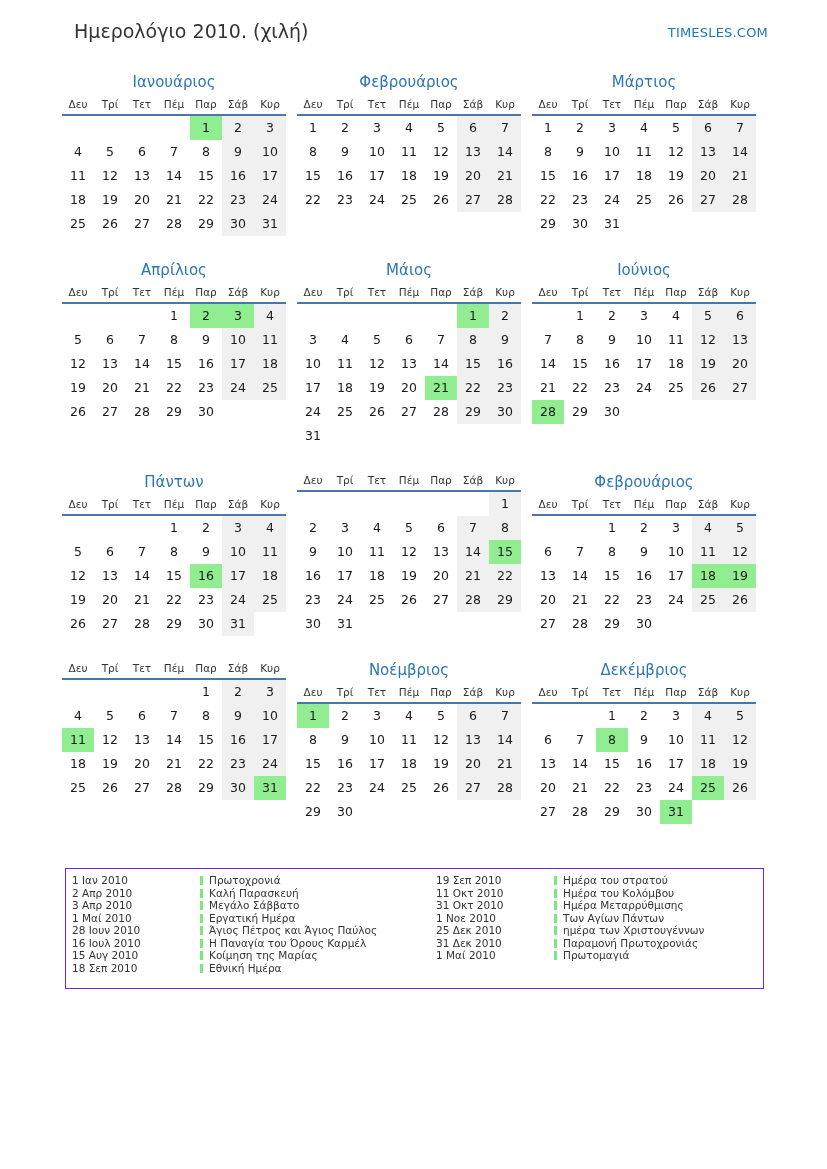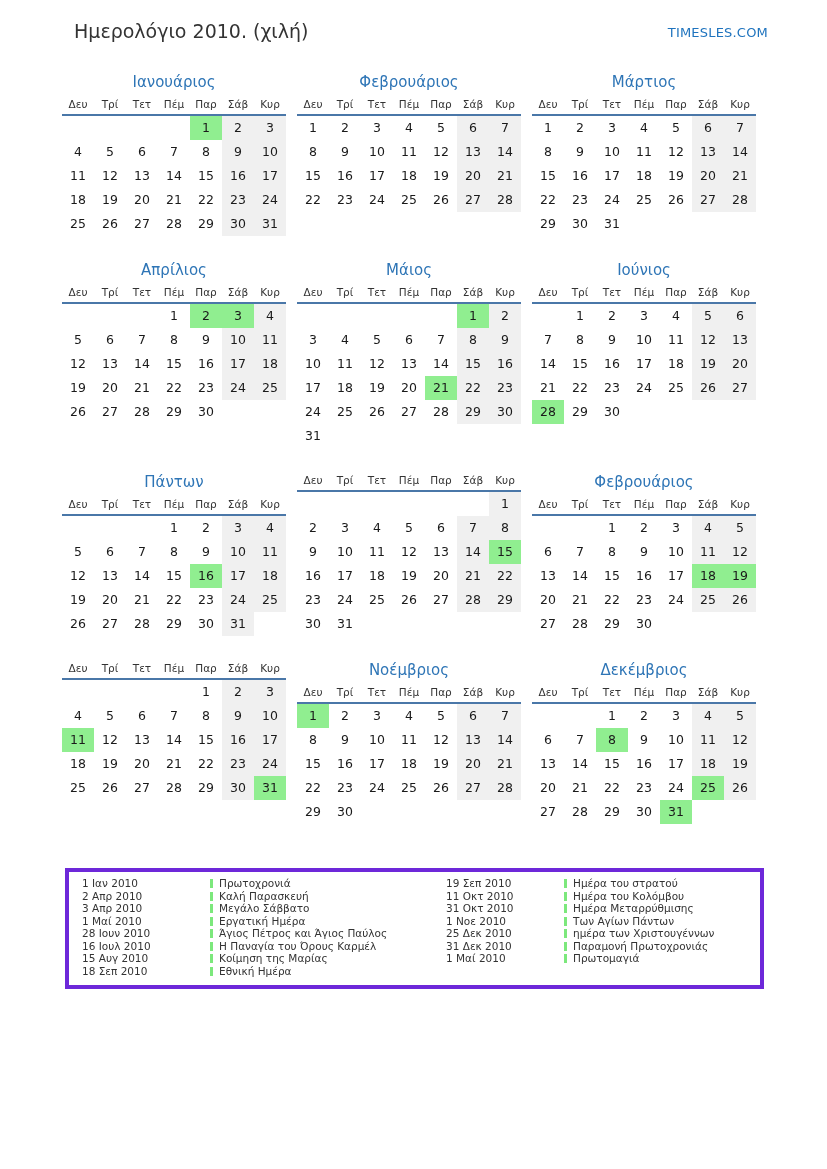--- a/index.html
+++ b/index.html
@@ -20,21 +20,21 @@
   .week-row { display:flex; }
   .week-row.head { border-bottom:2px solid var(--line); height:22px; }
   .dow { width:32px; height:20px; line-height:20px; text-align:center;
     font-size:10.5px; color:#333; }
   .cell { width:32px; height:24px; line-height:24px; text-align:center;
     font-size:12.5px; color:#1a1a1a; }
   .cell.we { background:var(--weekend); }
   .cell.hl { background:var(--hl); }
 
   .legend { position:absolute; left:65px; top:868px; width:699px; height:121px;
-    border:4px solid #6d28d9; padding:5px 0 0 13px; }
+    border:1px solid #6d28d9; padding:5px 0 0 6px; }
   .legend-row { display:flex; height:12.5px; line-height:12.5px; }
   .lg-date1 { width:128px; } .lg-name1 { width:236px; }
   .lg-date2 { width:118px; } .lg-name2 { flex:1; }
   .lg-cell { font-size:10.5px; color:#333; white-space:nowrap; overflow:hidden; }
   .lg-bar { display:inline-block; width:3px; height:9px; margin-right:6px;
     background:var(--bar); position:relative; top:1px; }
 </style>
 </head>
 <body>
 

